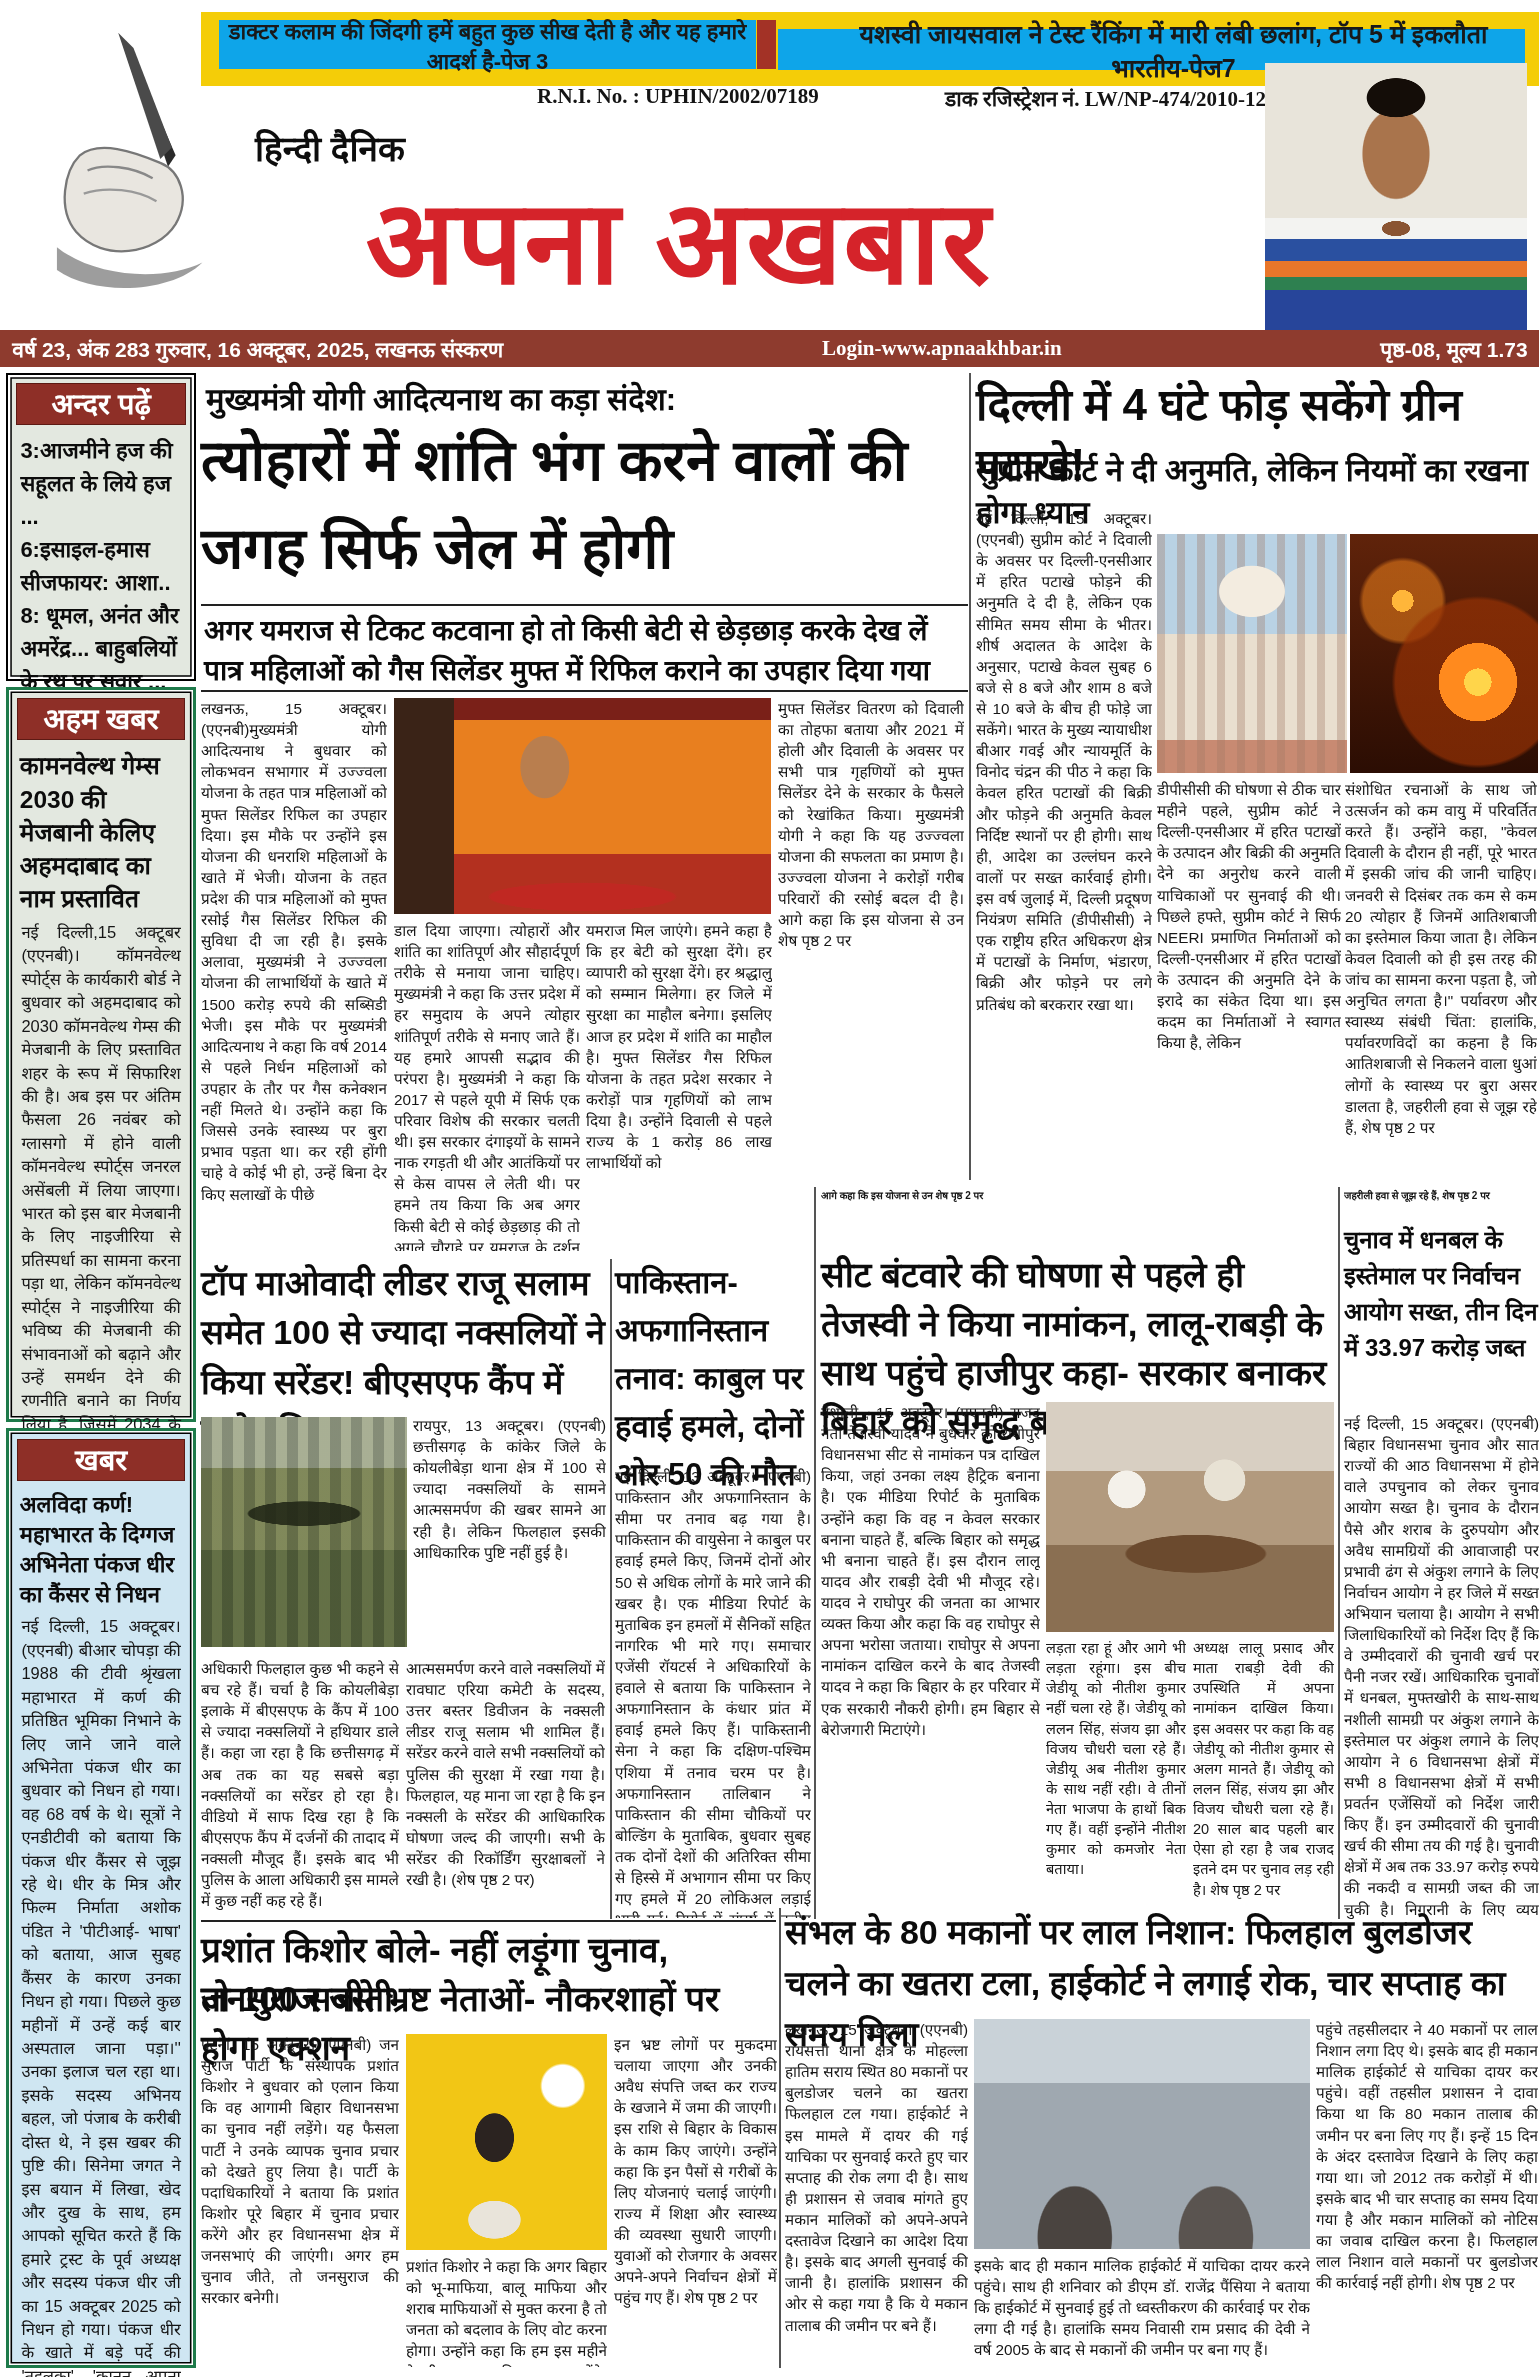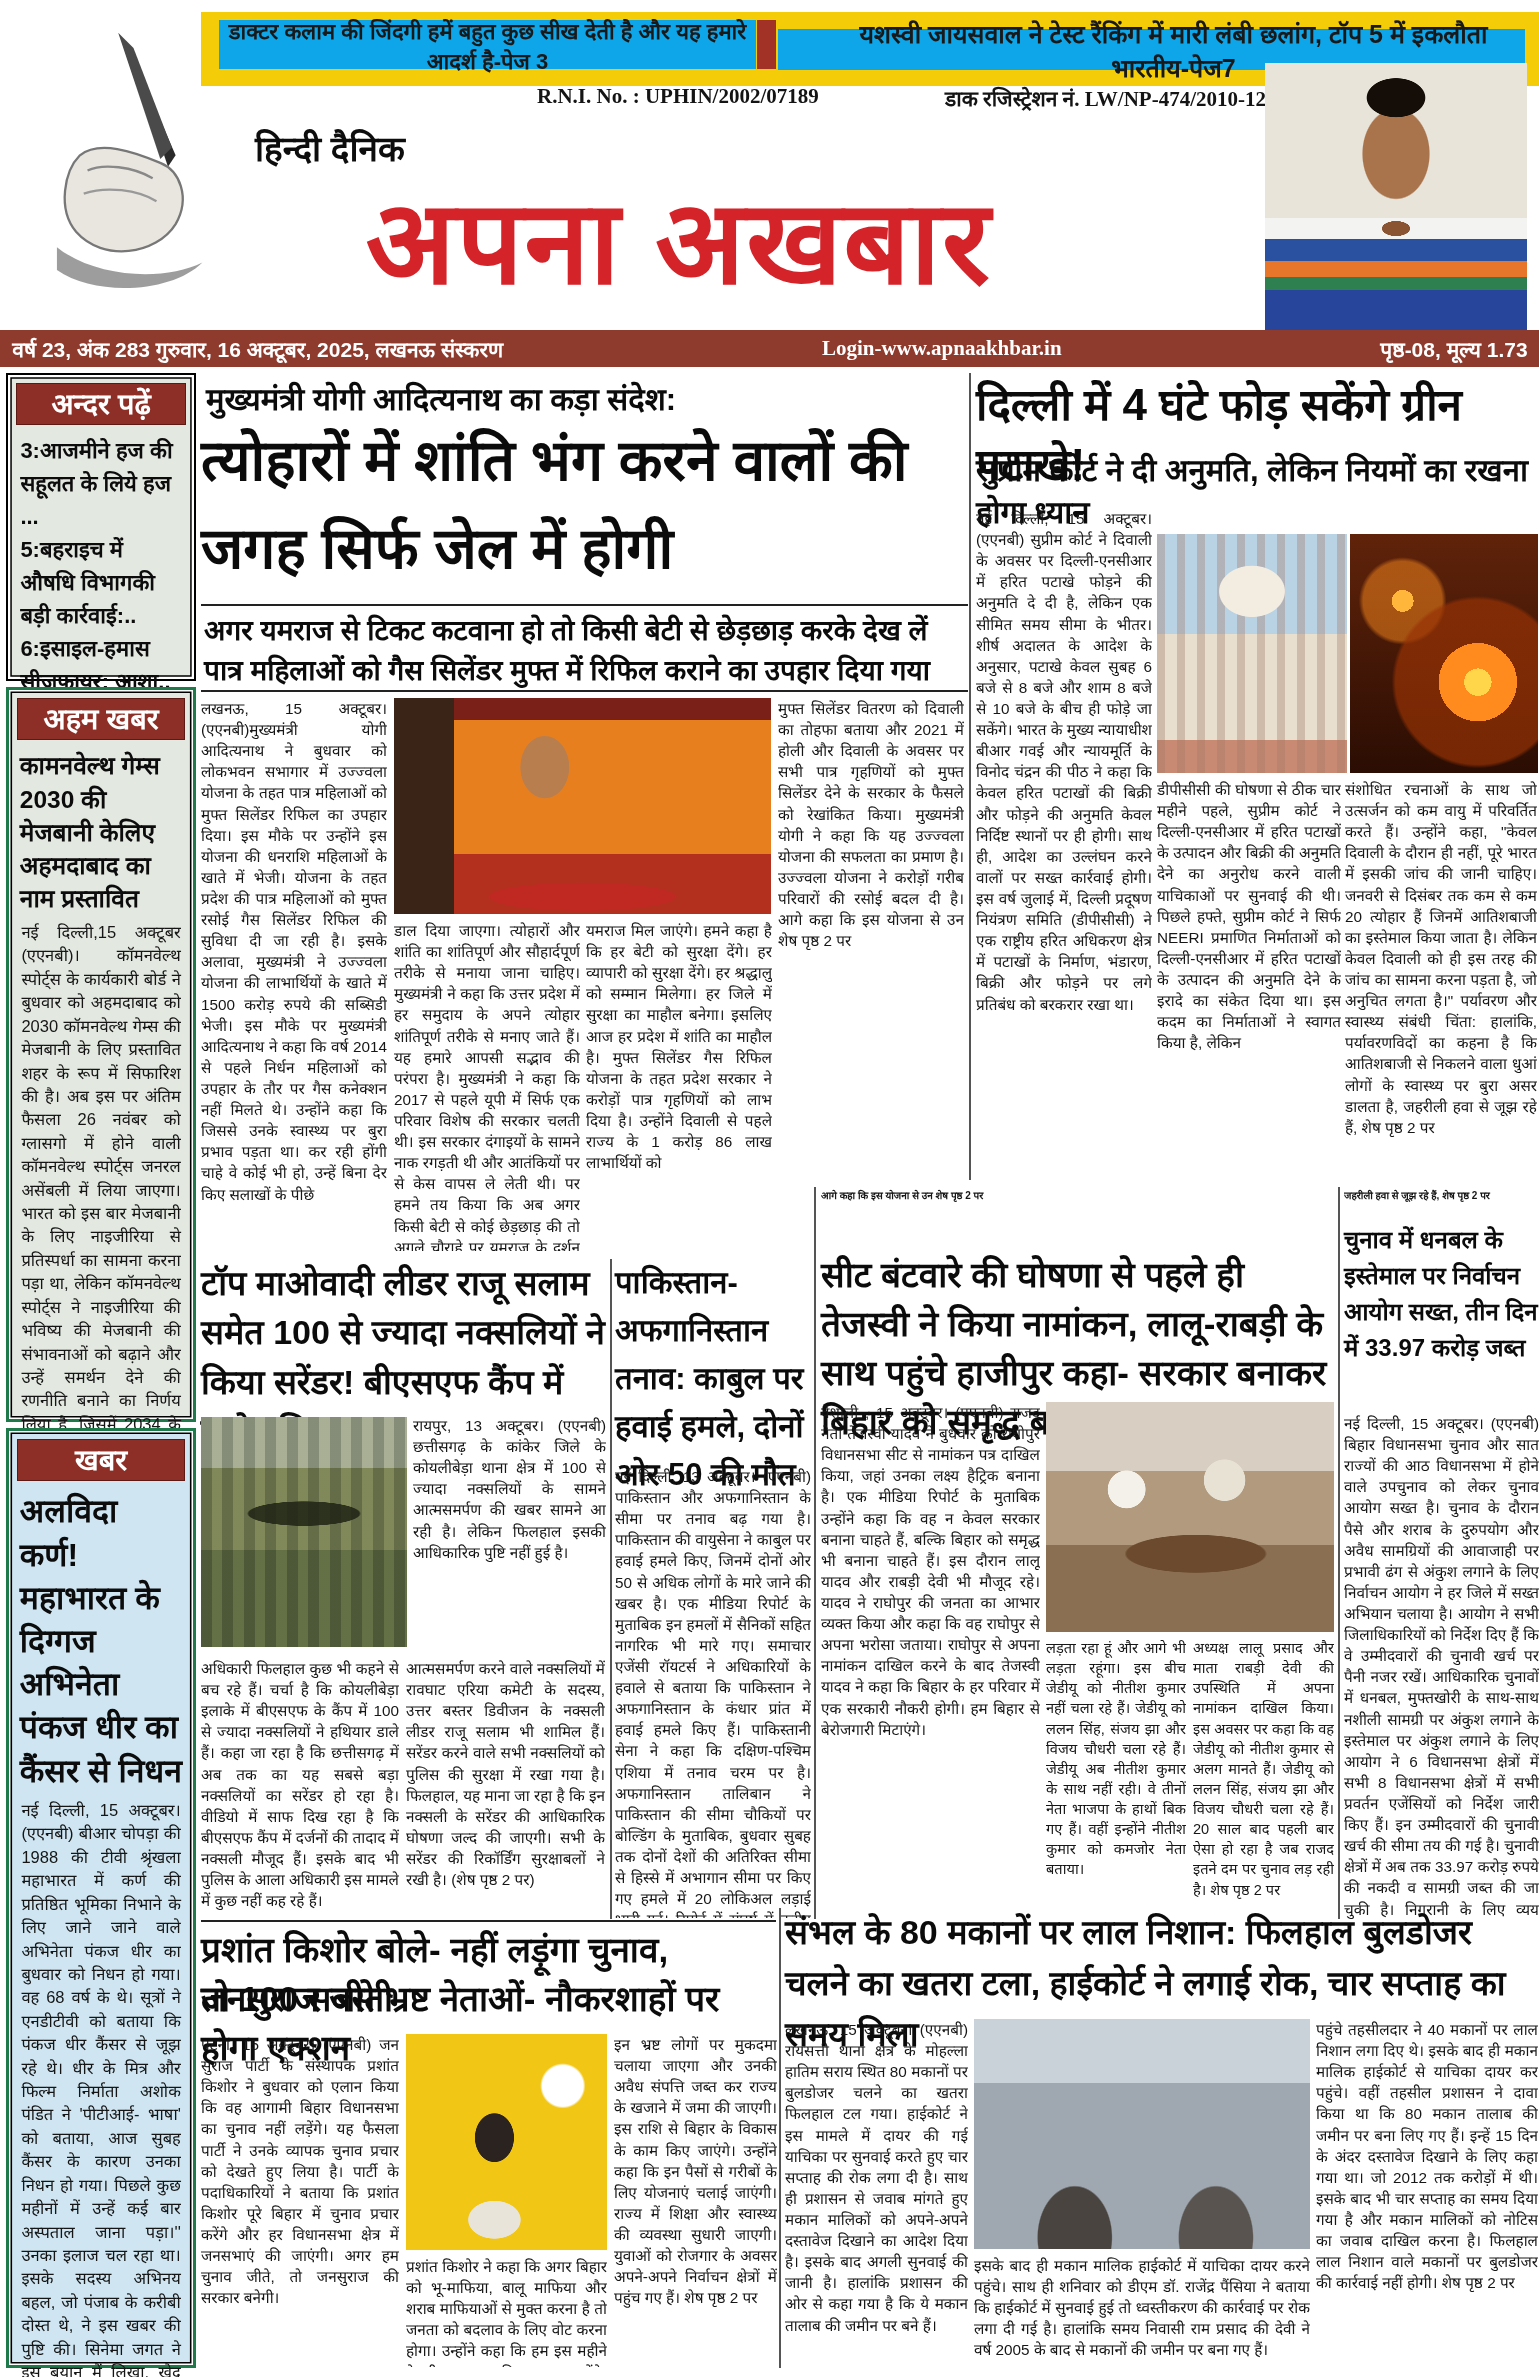--- a/index.html
+++ b/index.html
@@ -74,35 +74,34 @@
   <div class="abs datebar" style="left:0;top:330px;width:1540px;height:37px;">
     <span>वर्ष 23, अंक 283 गुरुवार, 16 अक्टूबर, 2025, लखनऊ संस्करण</span>
     <span class="mid">Login-www.apnaakhbar.in</span>
     <span>पृष्ठ-08, मूल्य 1.73</span>
   </div>
 
   <div class="abs side-box" style="left:6.1px;top:373px;width:190px;height:308px;background:#e3e8e0;">
     <div class="side-head">अन्दर पढ़ें</div>
     <div class="side-items">
       <div>3:आजमीने हज की सहूलत के लिये हज ...</div>
-      <div>5:बहराइच में औषधि विभागकी बड़ी कार्रवाई:..</div>
       <div>6:इसाइल-हमास सीजफायर: आशा..</div>
       <div>8: धूमल, अनंत और अमरेंद्र... बाहुबलियों के रथ पर सवार ...</div>
     </div>
   </div>
 
   <div class="abs side-box greenb" style="left:6.1px;top:687px;width:190px;height:735px;background:#e3e8e0;">
     <div class="side-head">अहम खबर</div>
     <div class="side-headline">कामनवेल्थ गेम्स 2030 की मेजबानी केलिए अहमदाबाद का नाम प्रस्तावित</div>
     <div class="side-body" style="height:552px;">नई दिल्ली,15 अक्टूबर (एएनबी)। कॉमनवेल्थ स्पोर्ट्स के कार्यकारी बोर्ड ने बुधवार को अहमदाबाद को 2030 कॉमनवेल्थ गेम्स की मेजबानी के लिए प्रस्तावित शहर के रूप में सिफारिश की है। अब इस पर अंतिम फैसला 26 नवंबर को ग्लासगो में होने वाली कॉमनवेल्थ स्पोर्ट्स जनरल असेंबली में लिया जाएगा। भारत को इस बार मेजबानी के लिए नाइजीरिया से प्रतिस्पर्धा का सामना करना पड़ा था, लेकिन कॉमनवेल्थ स्पोर्ट्स ने नाइजीरिया की भविष्य की मेजबानी की संभावनाओं को बढ़ाने और उन्हें समर्थन देने की रणनीति बनाने का निर्णय लिया है, जिसमें 2034 के खेलों की संभावित मेजबानी भी शामिल है। कॉमनवेल्थ स्पोर्ट्स की प्रेस विज्ञप्ति में कहा गया, "कार्यकारी बोर्ड ने आज पुष्टि की है कि वह 2030 शताब्दी कॉमनवेल्थ गेम्स के लिए अहमदाबाद, भारत को प्रस्तावित मेजबान शहर के रूप में अनुशंसा करेगा। गुजरात का अहमदाबाद अब कॉमनवेल्थ स्पोर्ट्स की पूरी सदस्यता के समक्ष पेश किया जाएगा और अंतिम निर्णय 26 नवंबर को लिया जाएगा। गौरतलब है कि भारत ने इससे पहले 2010 में नई दिल्ली में कॉमनवेल्थ गेम्स का आयोजन हुआ था।</div>
   </div>
 
   <div class="abs side-box greenb" style="left:6.1px;top:1428px;width:190px;height:940px;background:#cfe6f2;">
     <div class="side-head">खबर</div>
-    <div class="side-headline" style="font-size:32px;">अलविदा कर्ण! महाभारत के दिग्गज अभिनेता पंकज धीर का कैंसर से निधन</div>
+    <div class="side-headline" style="font-size:22px;">अलविदा कर्ण! महाभारत के दिग्गज अभिनेता पंकज धीर का कैंसर से निधन</div>
     <div class="side-body" style="height:736px;">नई दिल्ली, 15 अक्टूबर। (एएनबी) बीआर चोपड़ा की 1988 की टीवी श्रृंखला महाभारत में कर्ण की प्रतिष्ठित भूमिका निभाने के लिए जाने जाने वाले अभिनेता पंकज धीर का बुधवार को निधन हो गया। वह 68 वर्ष के थे। सूत्रों ने एनडीटीवी को बताया कि पंकज धीर कैंसर से जूझ रहे थे। धीर के मित्र और फिल्म निर्माता अशोक पंडित ने 'पीटीआई- भाषा' को बताया, आज सुबह कैंसर के कारण उनका निधन हो गया। पिछले कुछ महीनों में उन्हें कई बार अस्पताल जाना पड़ा।'' उनका इलाज चल रहा था। इसके सदस्य अभिनय बहल, जो पंजाब के करीबी दोस्त थे, ने इस खबर की पुष्टि की। सिनेमा जगत ने इस बयान में लिखा, खेद और दुख के साथ, हम आपको सूचित करते हैं कि हमारे ट्रस्ट के पूर्व अध्यक्ष और सदस्य पंकज धीर जी का 15 अक्टूबर 2025 को निधन हो गया। पंकज धीर के खाते में बड़े पर्दे की 'तहलका', 'कानून अपना अपना' जैसी हिट फिल्में और छोटे पर्दे के धारावाहिकों के साथ-साथ सोलजर, बादशाह और गुलाम जैसी फिल्मों के किरदार भी रहे। उनके अभिनय की सभी प्रशंसा करते थे। उनकी आखिरी विदाई में फिल्म जगत के कई दिग्गज पहुंचे।</div>
   </div>
 
   <div class="abs kicker" style="left:206px;top:377px;width:759px;">मुख्यमंत्री योगी आदित्यनाथ का कड़ा संदेश:</div>
   <div class="abs headline" style="left:201px;top:416px;width:767px;font-size:57px;line-height:1.55;">त्योहारों में शांति भंग करने वालों की जगह सिर्फ जेल में होगी</div>
   <div class="abs rule-h" style="left:201px;top:604px;width:767px;"></div>
   <div class="abs headline" style="left:204px;top:610px;width:763px;font-size:28px;">अगर यमराज से टिकट कटवाना हो तो किसी बेटी से छेड़छाड़ करके देख लें</div>
   <div class="abs headline" style="left:204px;top:650px;width:763px;font-size:28px;">पात्र महिलाओं को गैस सिलेंडर मुफ्त में रिफिल कराने का उपहार दिया गया</div>
   <div class="abs rule-h" style="left:201px;top:690px;width:767px;"></div>
 

